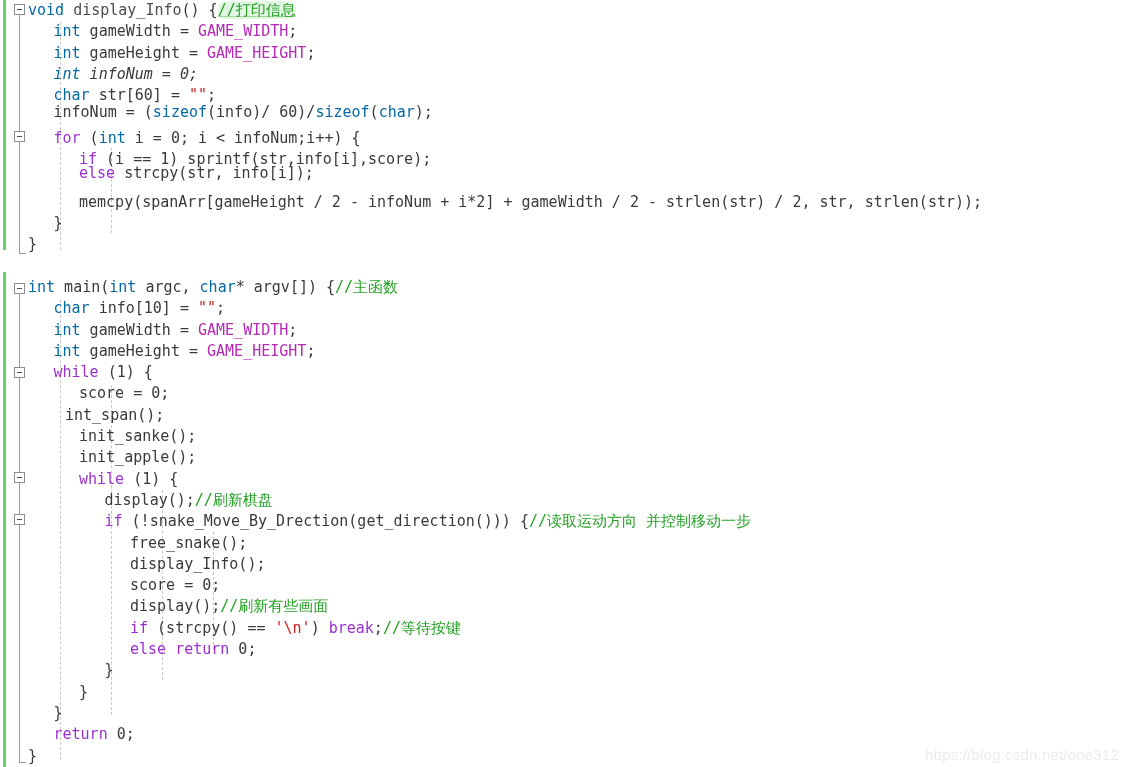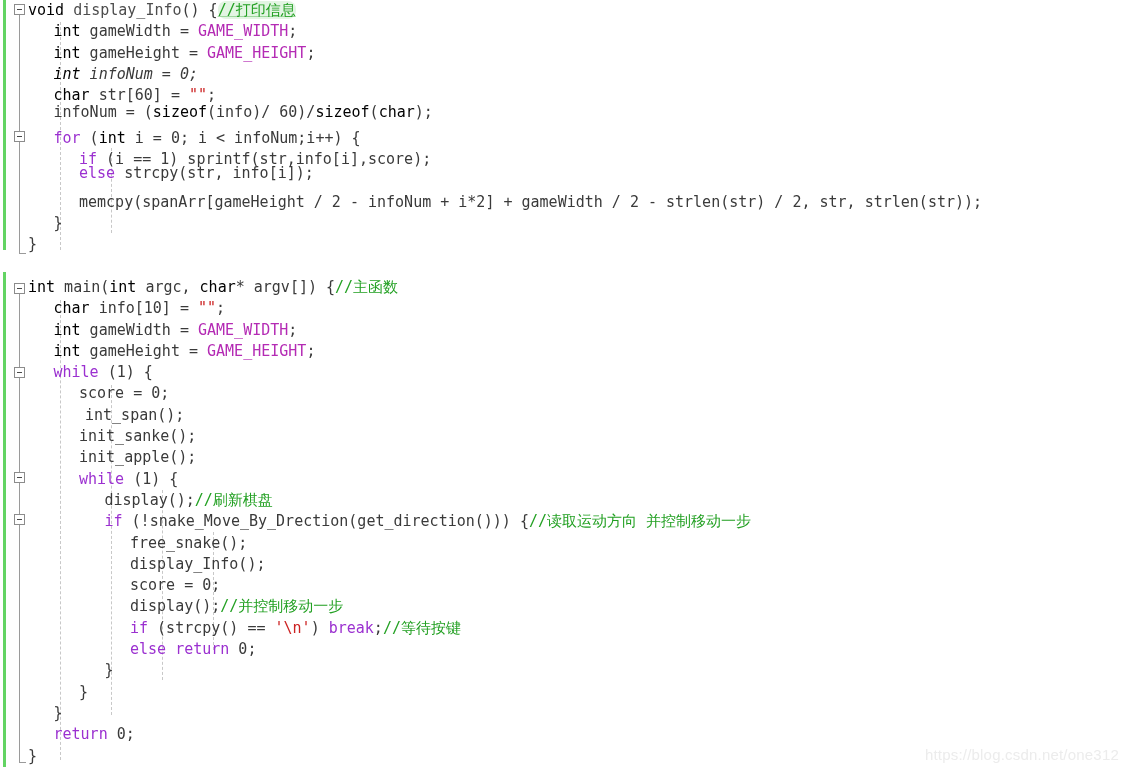--- a/index.html
+++ b/index.html
@@ -60,21 +60,21 @@
     position:absolute;
     left:0;
     height:21px;
     line-height:21px;
     white-space:pre;
     font-size:15px;
     color:#3a3a3a;
     letter-spacing:0px;
   }
   
-  .t-type     {color:#000000;}
+  .t-type     {color:#0369a1;}
   .t-keyword  {color:#9b30d0;}
   .t-macro    {color:#b42bb4;}
   .t-ident    {color:#4d4d4d;}
   .t-plain    {color:#3a3a3a;}
   .t-comment  {color:#22a022;}
   .t-string   {color:#cc2222;}
   .comment-first{
     color:#22a022;
     background:#e3f5e3;
     text-decoration:underline;
@@ -129,30 +129,30 @@
       <div class="code-line" style="top: 191.7px; left: 79px;"><span class="t-plain">memcpy(spanArr[gameHeight / 2 - infoNum + i*2] + gameWidth / 2 - strlen(str) / 2, str, strlen(str));</span></div>
       <div class="code-line" style="top: 213px; left: 53.5px;"><span class="t-plain">}</span></div>
       <div class="code-line" style="top: 234.3px; left: 28px;"><span class="t-plain">}</span></div>
       <div class="code-line" style="top: 255.6px; left: 28px;"></div>
       <div class="code-line" style="top: 276.9px; left: 28px;"><span class="t-type">int</span><span class="t-plain"> main(</span><span class="t-type">int</span><span class="t-plain"> argc, </span><span class="t-type">char</span><span class="t-plain">* argv[]) {</span><span class="t-comment">//主函数</span></div>
       <div class="code-line" style="top: 298.2px; left: 53.5px;"><span class="t-type">char</span><span class="t-plain"> info[10] = </span><span class="t-string">""</span><span class="t-plain">;</span></div>
       <div class="code-line" style="top: 319.5px; left: 53.5px;"><span class="t-type">int</span><span class="t-plain"> gameWidth = </span><span class="t-macro">GAME_WIDTH</span><span class="t-plain">;</span></div>
       <div class="code-line" style="top: 340.8px; left: 53.5px;"><span class="t-type">int</span><span class="t-plain"> gameHeight = </span><span class="t-macro">GAME_HEIGHT</span><span class="t-plain">;</span></div>
       <div class="code-line" style="top: 362.1px; left: 53.5px;"><span class="t-keyword">while</span><span class="t-plain"> (1) {</span></div>
       <div class="code-line" style="top: 383.4px; left: 79px;"><span class="t-plain">score = 0;</span></div>
-      <div class="code-line" style="top: 404.7px; left: 85px;"><span class="t-plain">int_span();</span></div>
+      <div class="code-line" style="top: 404.7px; left: 65px;"><span class="t-plain">int_span();</span></div>
       <div class="code-line" style="top: 426px; left: 79px;"><span class="t-plain">init_sanke();</span></div>
       <div class="code-line" style="top: 447.3px; left: 79px;"><span class="t-plain">init_apple();</span></div>
       <div class="code-line" style="top: 468.6px; left: 79px;"><span class="t-keyword">while</span><span class="t-plain"> (1) {</span></div>
       <div class="code-line" style="top: 489.9px; left: 104.5px;"><span class="t-plain">display();</span><span class="t-comment">//刷新棋盘</span></div>
       <div class="code-line" style="top: 511.2px; left: 104.5px;"><span class="t-keyword">if</span><span class="t-plain"> (!snake_Move_By_Drection(get_direction())) {</span><span class="t-comment">//读取运动方向 并控制移动一步</span></div>
       <div class="code-line" style="top: 532.5px; left: 130px;"><span class="t-plain">free_snake();</span></div>
       <div class="code-line" style="top: 553.8px; left: 130px;"><span class="t-plain">display_Info();</span></div>
       <div class="code-line" style="top: 575.1px; left: 130px;"><span class="t-plain">score = 0;</span></div>
-      <div class="code-line" style="top: 596.4px; left: 130px;"><span class="t-plain">display();</span><span class="t-comment">//并控制移动一步</span></div>
+      <div class="code-line" style="top: 596.4px; left: 130px;"><span class="t-plain">display();</span><span class="t-comment">//刷新有些画面</span></div>
       <div class="code-line" style="top: 617.7px; left: 130px;"><span class="t-keyword">if</span><span class="t-plain"> (strcpy() == </span><span class="t-string">'\n'</span><span class="t-plain">) </span><span class="t-keyword">break</span><span class="t-plain">;</span><span class="t-comment">//等待按键</span></div>
       <div class="code-line" style="top: 639px; left: 130px;"><span class="t-keyword">else</span><span class="t-plain"> </span><span class="t-keyword">return</span><span class="t-plain"> 0;</span></div>
       <div class="code-line" style="top: 660.3px; left: 104.5px;"><span class="t-plain">}</span></div>
       <div class="code-line" style="top: 681.6px; left: 79px;"><span class="t-plain">}</span></div>
       <div class="code-line" style="top: 702.9px; left: 53.5px;"><span class="t-plain">}</span></div>
       <div class="code-line" style="top: 724.2px; left: 53.5px;"><span class="t-keyword">return</span><span class="t-plain"> 0;</span></div>
       <div class="code-line" style="top: 745.5px; left: 28px;"><span class="t-plain">}</span></div>
     </div>
   <div id="watermark">https://blog.csdn.net/one312</div>
 </div>

